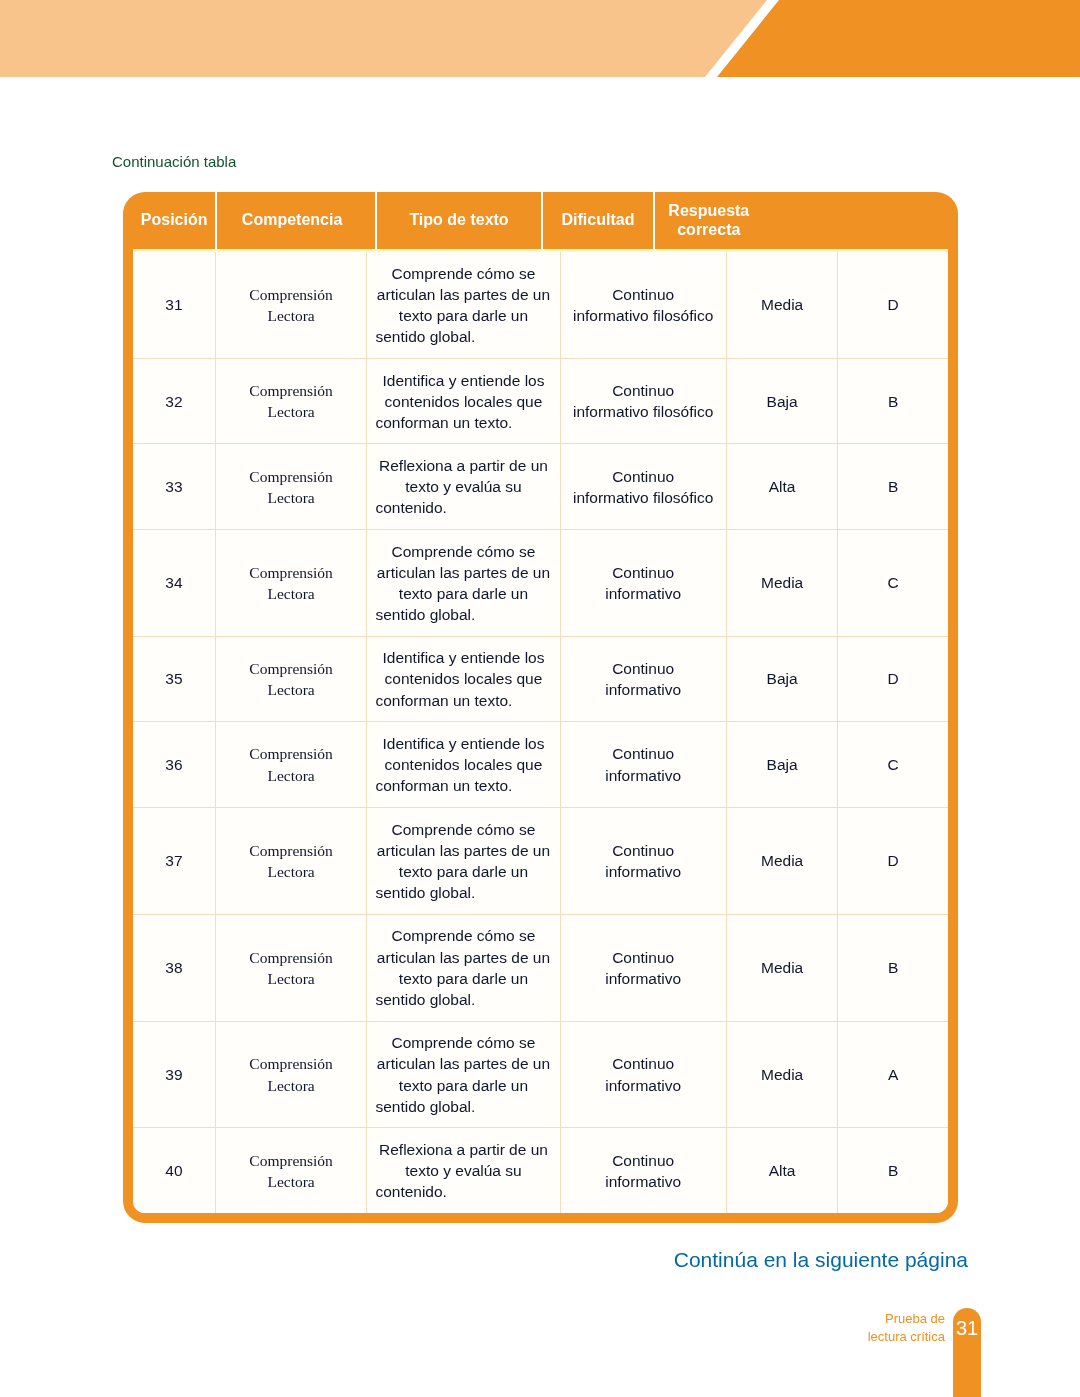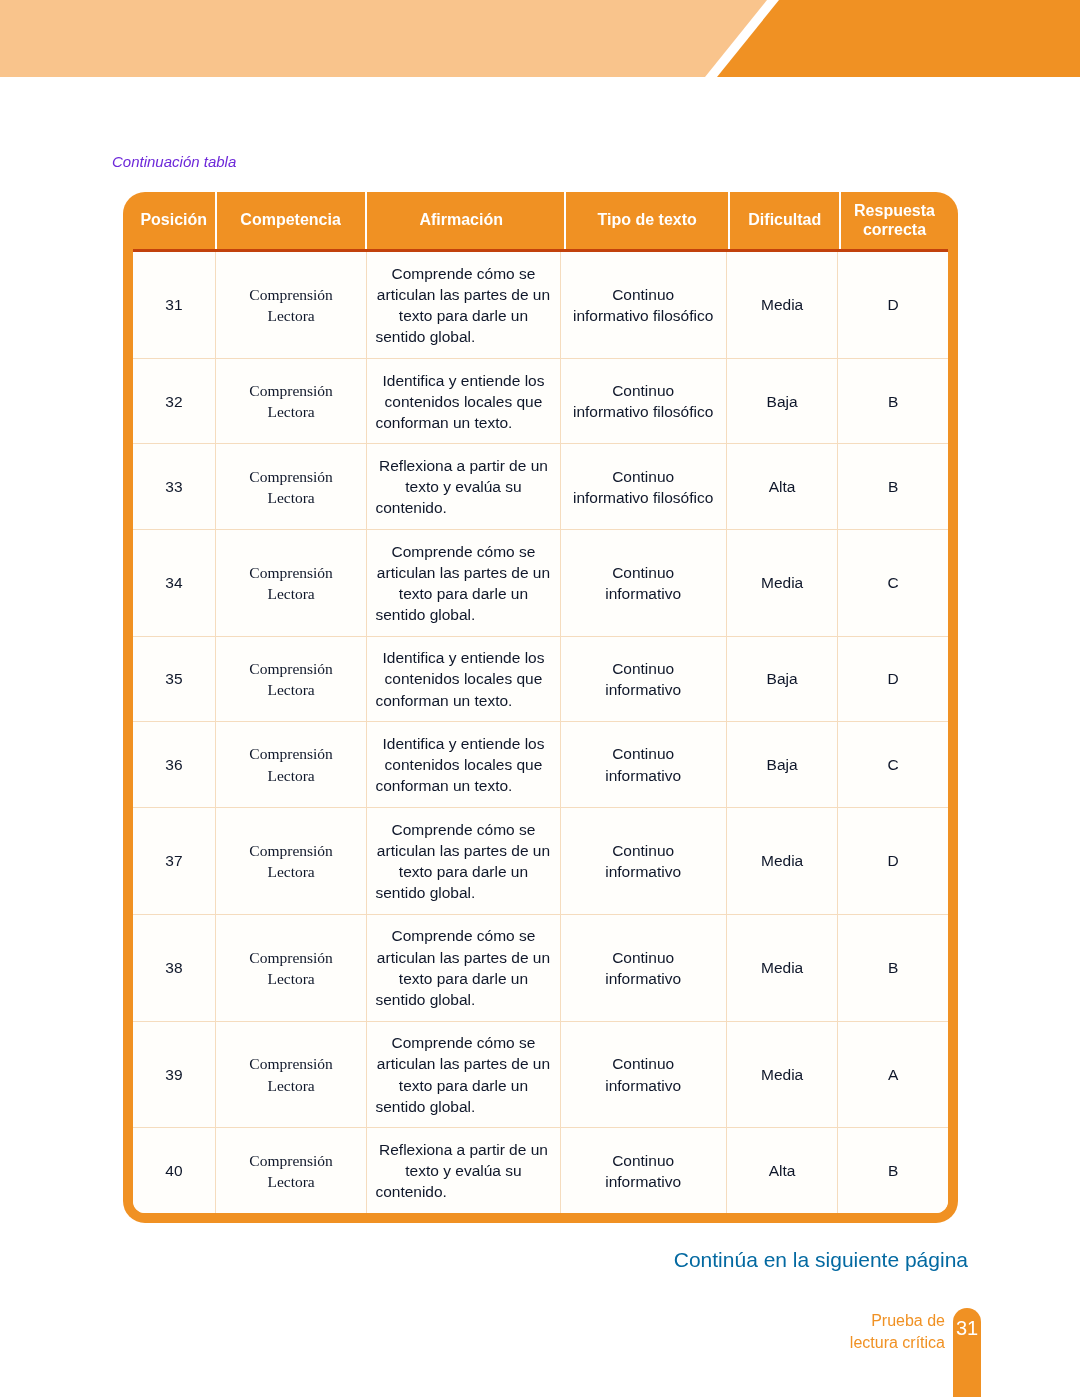--- a/index.html
+++ b/index.html
@@ -20,41 +20,41 @@
   }
   .band-dark {
     position: absolute; inset: 0;
     background: #F09123;
     clip-path: polygon(779px 0, 1080px 0, 1080px 77px, 717px 77px);
   }
 
   
   .continuation-label {
     position: absolute; left: 112px; top: 153px;
-    color: #6d28d9; font-size: 15px; font-style: italic;
+    color: #14532d; font-size: 15px;
   }
   .continue-note {
     position: absolute; right: 112px; top: 1248px;
     color: #0369a1; font-size: 21px;
     text-align: left;
   }
 
   
   .table-card {
     position: absolute; left: 123px; top: 192px;
     width: 835px; height: 1031px;
     background: #F09123;
     border-radius: 22px;
     padding: 0 10px 10px 10px;
     display: flex; flex-direction: column;
   }
   .head-row {
     display: flex;
     height: 60px;
-    border-bottom: 3px solid #c2410c;
+    border-bottom: 3px solid #fef9c3;
     align-items: stretch;
   }
   .head-cell {
     display: flex; align-items: center; justify-content: center;
     text-align: center;
     color: #ffffff; font-weight: bold; font-size: 16px; line-height: 1.15;
     padding: 4px 4px;
   }
   .head-cell + .head-cell { border-left: 2px solid #ffffff; }
 
@@ -93,21 +93,21 @@
   td.afir {
     text-align: justify;
     text-align-last: left;
     padding: 10px 11px;
   }
   .comp-lines { max-width: 120px; margin: 0 auto; font-family: Liberation Serif, serif; }
 
   
   .footer-section {
     position: absolute; right: 135px; top: 1310px;
-    color: #F09123; font-size: 16px; line-height: 1.35;
+    color: #F09123; font-size: 13px; line-height: 1.35;
     text-align: right;
   }
   .page-tab {
     position: absolute; left: 953px; top: 1308px;
     width: 28px; height: 89px;
     background: #F09123;
     border-radius: 14px 14px 0 0;
     display: flex; justify-content: center;
     padding-top: 9px;
     color: #ffffff; font-size: 20px;
@@ -120,21 +120,20 @@
   <div class="band-light"></div>
   <div class="band-dark"></div>
 </div>
 
 <div class="continuation-label">Continuación tabla</div>
 
 <div class="table-card">
   <div class="head-row">
     <div class="head-cell c1">Posición</div>
     <div class="head-cell c2">Competencia</div>
-    <div class="head-cell c3">Afirmación</div>
     <div class="head-cell c4">Tipo de texto</div>
     <div class="head-cell c5">Dificultad</div>
     <div class="head-cell c6">Respuesta correcta</div>
   </div>
   <div class="body-wrap">
     <table class="data">
       <colgroup>
         <col class="c1" style="width:10.1%">
         <col class="c2" style="width:18.6%">
         <col class="c3" style="width:23.7%">

